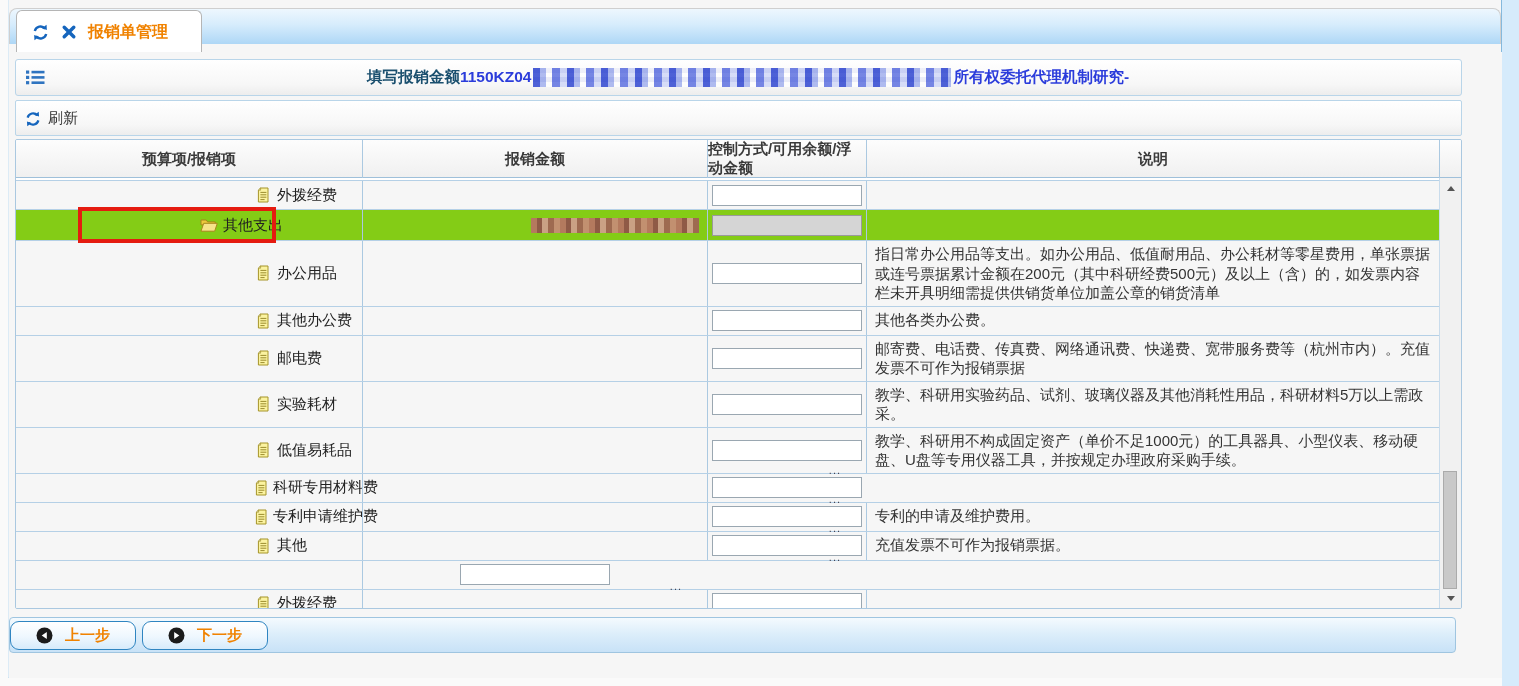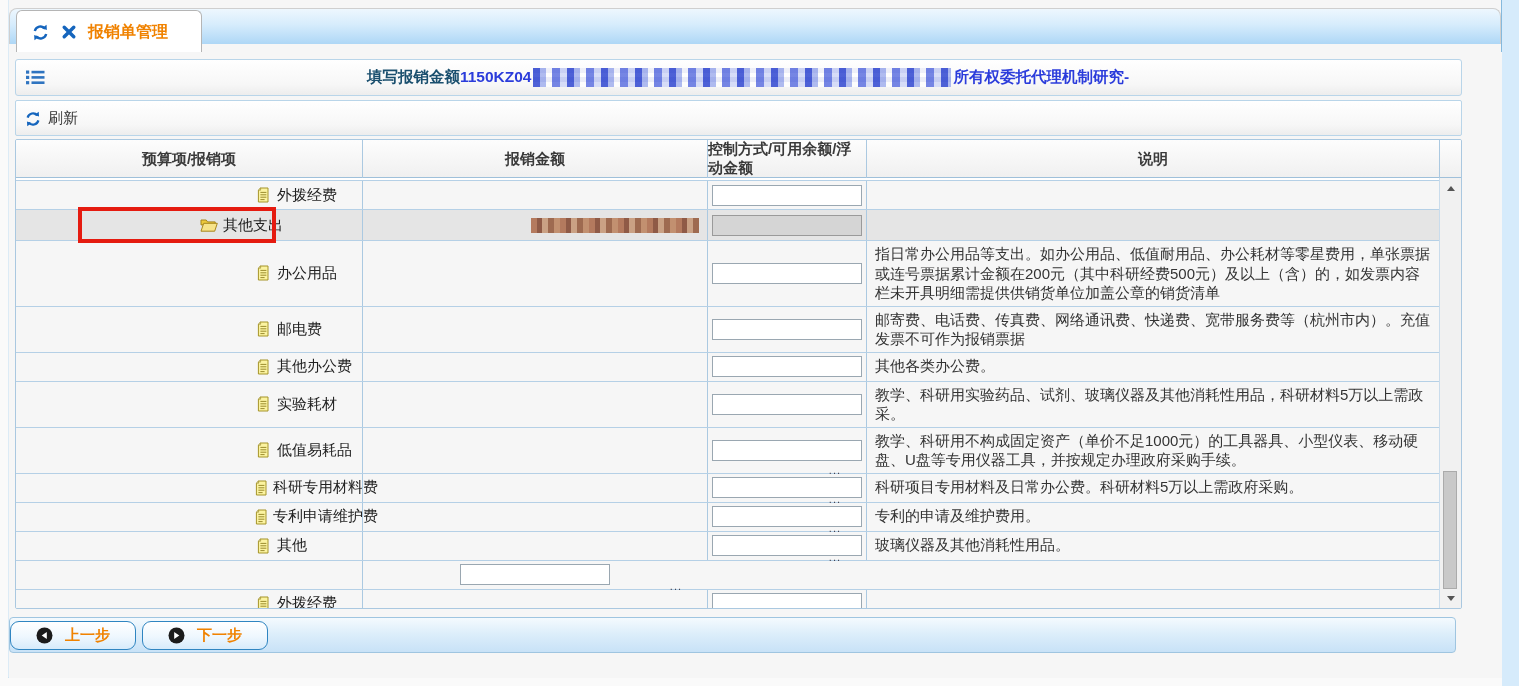--- a/index.html
+++ b/index.html
@@ -79,21 +79,21 @@
   .th:first-child { border-left:none; }
   .tbody { display:flex; height:430px; }
   .rows { width:1423px; overflow:hidden; }
   .sliver { height:3px; background:#ffffff; border-bottom:1px solid #b5d0e6; }
   .row {
     display:grid; grid-template-columns:346px 345px 159px 573px;
     min-height:29px;
     background:#f6f6f6;
     border-bottom:1px solid #b5d0e6;
   }
-  .row.hl { background:#e5e5e5; min-height:31px; }
+  .row.hl { background:#84cc16; min-height:31px; }
   .cell { border-left:1px solid #abc9e1; position:relative; }
   .cell:first-child { border-left:none; }
   .c1 { display:flex; align-items:center; gap:5px; cursor:pointer; }
   .c1.item   { padding-left:238px; }
   .c1.folder { padding-left:184px; }
   .row-label { font-size:15px; color:#222; white-space:nowrap; }
   .icon-slot { display:inline-flex; width:18px; justify-content:center; }
   .annotation {
     position:absolute; left:62px; top:-3px; width:198px; height:36px;
     border:4px solid #e51b10; z-index:4; pointer-events:none;
@@ -262,56 +262,56 @@
   </div>
             <div class="row">
     <div class="cell c1 item">
       <span class="icon-slot">
                   <svg width="14" height="16" viewBox="0 0 14 16">
                     <path d="M4.6 1H12v14H2.4V3.2z" fill="#fbf3a0" stroke="#a59428" stroke-width="1"></path>
                     <path d="M4.6 1L2.4 3.2h2.2z" fill="#ffffff" stroke="#a59428" stroke-width="0.8"></path>
                     <path d="M4.4 5.4h6M4.4 7.8h6M4.4 10.2h6M4.4 12.6h4.2" stroke="#9b8c2e" stroke-width="1"></path>
                   </svg>
                 </span>
+      <span class="row-label">其他办公费</span>
+    </div>
+    <div class="cell c2"></div>
+    <div class="cell c3">
+      <input class="amount-input" type="text" style="">
+
+    </div>
+    <div class="cell c4"><span class="desc">其他各类办公费。</span></div>
+  </div>
+            <div class="row">
+    <div class="cell c1 item">
+      <span class="icon-slot">
+                  <svg width="14" height="16" viewBox="0 0 14 16">
+                    <path d="M4.6 1H12v14H2.4V3.2z" fill="#fbf3a0" stroke="#a59428" stroke-width="1"></path>
+                    <path d="M4.6 1L2.4 3.2h2.2z" fill="#ffffff" stroke="#a59428" stroke-width="0.8"></path>
+                    <path d="M4.4 5.4h6M4.4 7.8h6M4.4 10.2h6M4.4 12.6h4.2" stroke="#9b8c2e" stroke-width="1"></path>
+                  </svg>
+                </span>
       <span class="row-label">邮电费</span>
     </div>
     <div class="cell c2"></div>
     <div class="cell c3">
       <input class="amount-input" type="text" style="">
 
     </div>
     <div class="cell c4"><span class="desc">邮寄费、电话费、传真费、网络通讯费、快递费、宽带服务费等（杭州市内）。充值发票不可作为报销票据</span></div>
   </div>
             <div class="row">
     <div class="cell c1 item">
       <span class="icon-slot">
                   <svg width="14" height="16" viewBox="0 0 14 16">
                     <path d="M4.6 1H12v14H2.4V3.2z" fill="#fbf3a0" stroke="#a59428" stroke-width="1"></path>
                     <path d="M4.6 1L2.4 3.2h2.2z" fill="#ffffff" stroke="#a59428" stroke-width="0.8"></path>
                     <path d="M4.4 5.4h6M4.4 7.8h6M4.4 10.2h6M4.4 12.6h4.2" stroke="#9b8c2e" stroke-width="1"></path>
                   </svg>
                 </span>
-      <span class="row-label">其他办公费</span>
-    </div>
-    <div class="cell c2"></div>
-    <div class="cell c3">
-      <input class="amount-input" type="text" style="">
-
-    </div>
-    <div class="cell c4"><span class="desc">其他各类办公费。</span></div>
-  </div>
-            <div class="row">
-    <div class="cell c1 item">
-      <span class="icon-slot">
-                  <svg width="14" height="16" viewBox="0 0 14 16">
-                    <path d="M4.6 1H12v14H2.4V3.2z" fill="#fbf3a0" stroke="#a59428" stroke-width="1"></path>
-                    <path d="M4.6 1L2.4 3.2h2.2z" fill="#ffffff" stroke="#a59428" stroke-width="0.8"></path>
-                    <path d="M4.4 5.4h6M4.4 7.8h6M4.4 10.2h6M4.4 12.6h4.2" stroke="#9b8c2e" stroke-width="1"></path>
-                  </svg>
-                </span>
       <span class="row-label">实验耗材</span>
     </div>
     <div class="cell c2"></div>
     <div class="cell c3">
       <input class="amount-input" type="text" style="">
 
     </div>
     <div class="cell c4"><span class="desc">教学、科研用实验药品、试剂、玻璃仪器及其他消耗性用品，科研材料5万以上需政采。</span></div>
   </div>
             <div class="row">
@@ -341,21 +341,20 @@
                     <path d="M4.4 5.4h6M4.4 7.8h6M4.4 10.2h6M4.4 12.6h4.2" stroke="#9b8c2e" stroke-width="1"></path>
                   </svg>
                 </span>
       <span class="row-label">科研专用材料费</span>
     </div>
     <div class="cell c2"></div>
     <div class="cell c3">
       <input class="amount-input" type="text" style="">
       <span class="dots">...</span>
     </div>
-    <div class="cell c4"><span class="desc">科研项目专用材料及日常办公费。科研材料5万以上需政府采购。</span></div>
   </div>
             <div class="row">
     <div class="cell c1 item">
       <span class="icon-slot">
                   <svg width="14" height="16" viewBox="0 0 14 16">
                     <path d="M4.6 1H12v14H2.4V3.2z" fill="#fbf3a0" stroke="#a59428" stroke-width="1"></path>
                     <path d="M4.6 1L2.4 3.2h2.2z" fill="#ffffff" stroke="#a59428" stroke-width="0.8"></path>
                     <path d="M4.4 5.4h6M4.4 7.8h6M4.4 10.2h6M4.4 12.6h4.2" stroke="#9b8c2e" stroke-width="1"></path>
                   </svg>
                 </span>
@@ -377,21 +376,21 @@
                     <path d="M4.4 5.4h6M4.4 7.8h6M4.4 10.2h6M4.4 12.6h4.2" stroke="#9b8c2e" stroke-width="1"></path>
                   </svg>
                 </span>
       <span class="row-label">其他</span>
     </div>
     <div class="cell c2"></div>
     <div class="cell c3">
       <input class="amount-input" type="text" style="">
       <span class="dots">...</span>
     </div>
-    <div class="cell c4"><span class="desc">玻璃仪器及其他消耗性用品。</span></div>
+    <div class="cell c4"><span class="desc">充值发票不可作为报销票据。</span></div>
   </div>
             <div class="row">
     <div class="cell c2"></div>
     <div class="cell c3">
       <input class="amount-input" type="text" style="">
       <span class="dots">...</span>
     </div>
   </div>
             <div class="row">
     <div class="cell c1 item">

